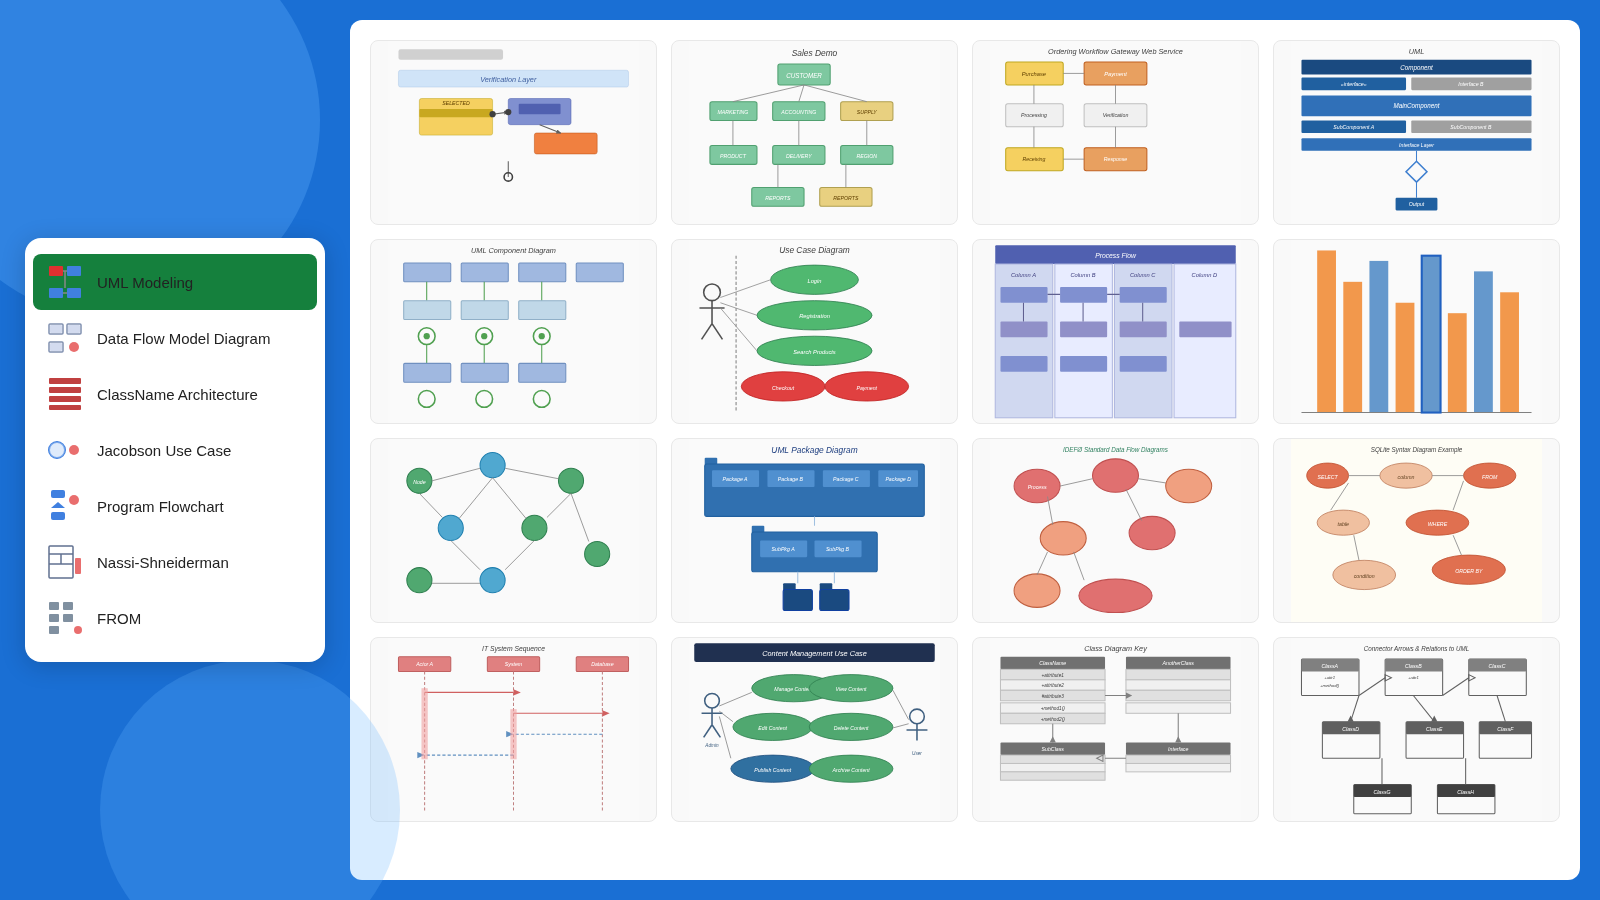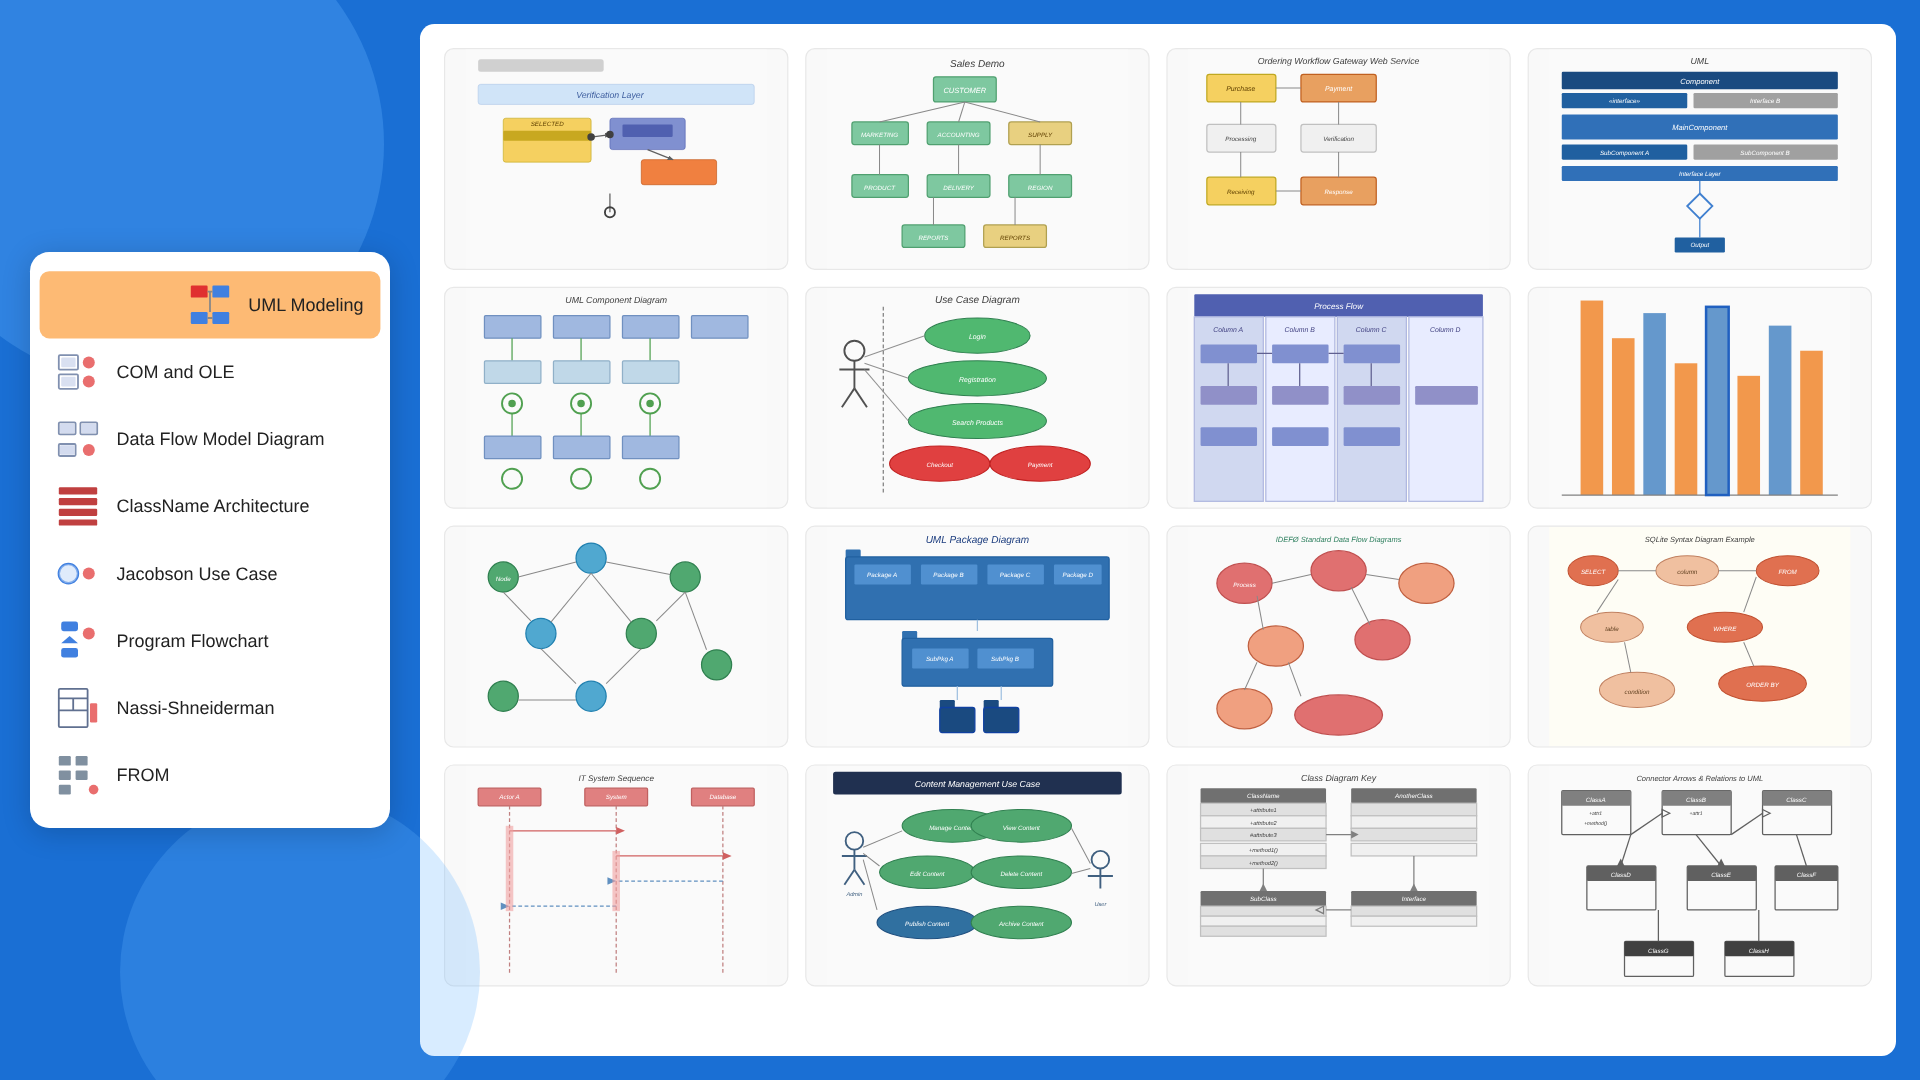--- a/index.html
+++ b/index.html
@@ -55,21 +55,21 @@
 
     .sidebar-item {
       display: flex;
       align-items: center;
       padding: 10px 14px;
       border-radius: 8px;
       cursor: pointer;
       gap: 14px;
       transition: background 0.15s;
     }
-    .sidebar-item.active { background: #fdba74; justify-content: flex-end; }
+    .sidebar-item.active { background: #15803d; }
 
     .sidebar-item-icon {
       width: 36px;
       height: 36px;
       flex-shrink: 0;
       display: flex;
       align-items: center;
       justify-content: center;
     }
 
@@ -129,33 +129,20 @@
           <rect x="20" y="24" width="14" height="10" rx="1" fill="#4080e0"></rect>
           <line x1="16" y1="7" x2="20" y2="7" stroke="#888" stroke-width="1.5"></line>
           <line x1="18" y1="7" x2="18" y2="24" stroke="#888" stroke-width="1.5"></line>
           <line x1="16" y1="29" x2="20" y2="29" stroke="#888" stroke-width="1.5"></line>
         </svg>
       </div>
       <span class="sidebar-item-label">UML Modeling</span>
     </div>
 
 
-    <div class="sidebar-item">
-      <div class="sidebar-item-icon">
-        <svg width="36" height="36" viewBox="0 0 36 36">
-          <rect x="2" y="4" width="16" height="12" rx="1" fill="none" stroke="#8090b0" stroke-width="1.5"></rect>
-          <rect x="4" y="6" width="12" height="8" rx="1" fill="#c0cce8" opacity="0.6"></rect>
-          <rect x="2" y="20" width="16" height="12" rx="1" fill="none" stroke="#8090b0" stroke-width="1.5"></rect>
-          <rect x="4" y="22" width="12" height="8" rx="1" fill="#c0cce8" opacity="0.6"></rect>
-          <circle cx="27" cy="10" r="5" fill="#e03030" opacity="0.7"></circle>
-          <circle cx="27" cy="26" r="5" fill="#e03030" opacity="0.7"></circle>
-        </svg>
-      </div>
-      <span class="sidebar-item-label">COM and OLE</span>
-    </div>
 
     <div class="sidebar-item">
       <div class="sidebar-item-icon">
         <svg width="36" height="36" viewBox="0 0 36 36">
           <rect x="2" y="4" width="14" height="10" rx="1" fill="none" stroke="#8090b0" stroke-width="1.5"></rect>
           <rect x="3" y="5" width="12" height="8" rx="1" fill="#c0cce8" opacity="0.7"></rect>
           <rect x="20" y="4" width="14" height="10" rx="1" fill="none" stroke="#8090b0" stroke-width="1.5"></rect>
           <rect x="21" y="5" width="12" height="8" rx="1" fill="#c0cce8" opacity="0.7"></rect>
           <rect x="2" y="22" width="14" height="10" rx="1" fill="none" stroke="#8090b0" stroke-width="1.5"></rect>
           <rect x="3" y="23" width="12" height="8" rx="1" fill="#c0cce8" opacity="0.7"></rect>

